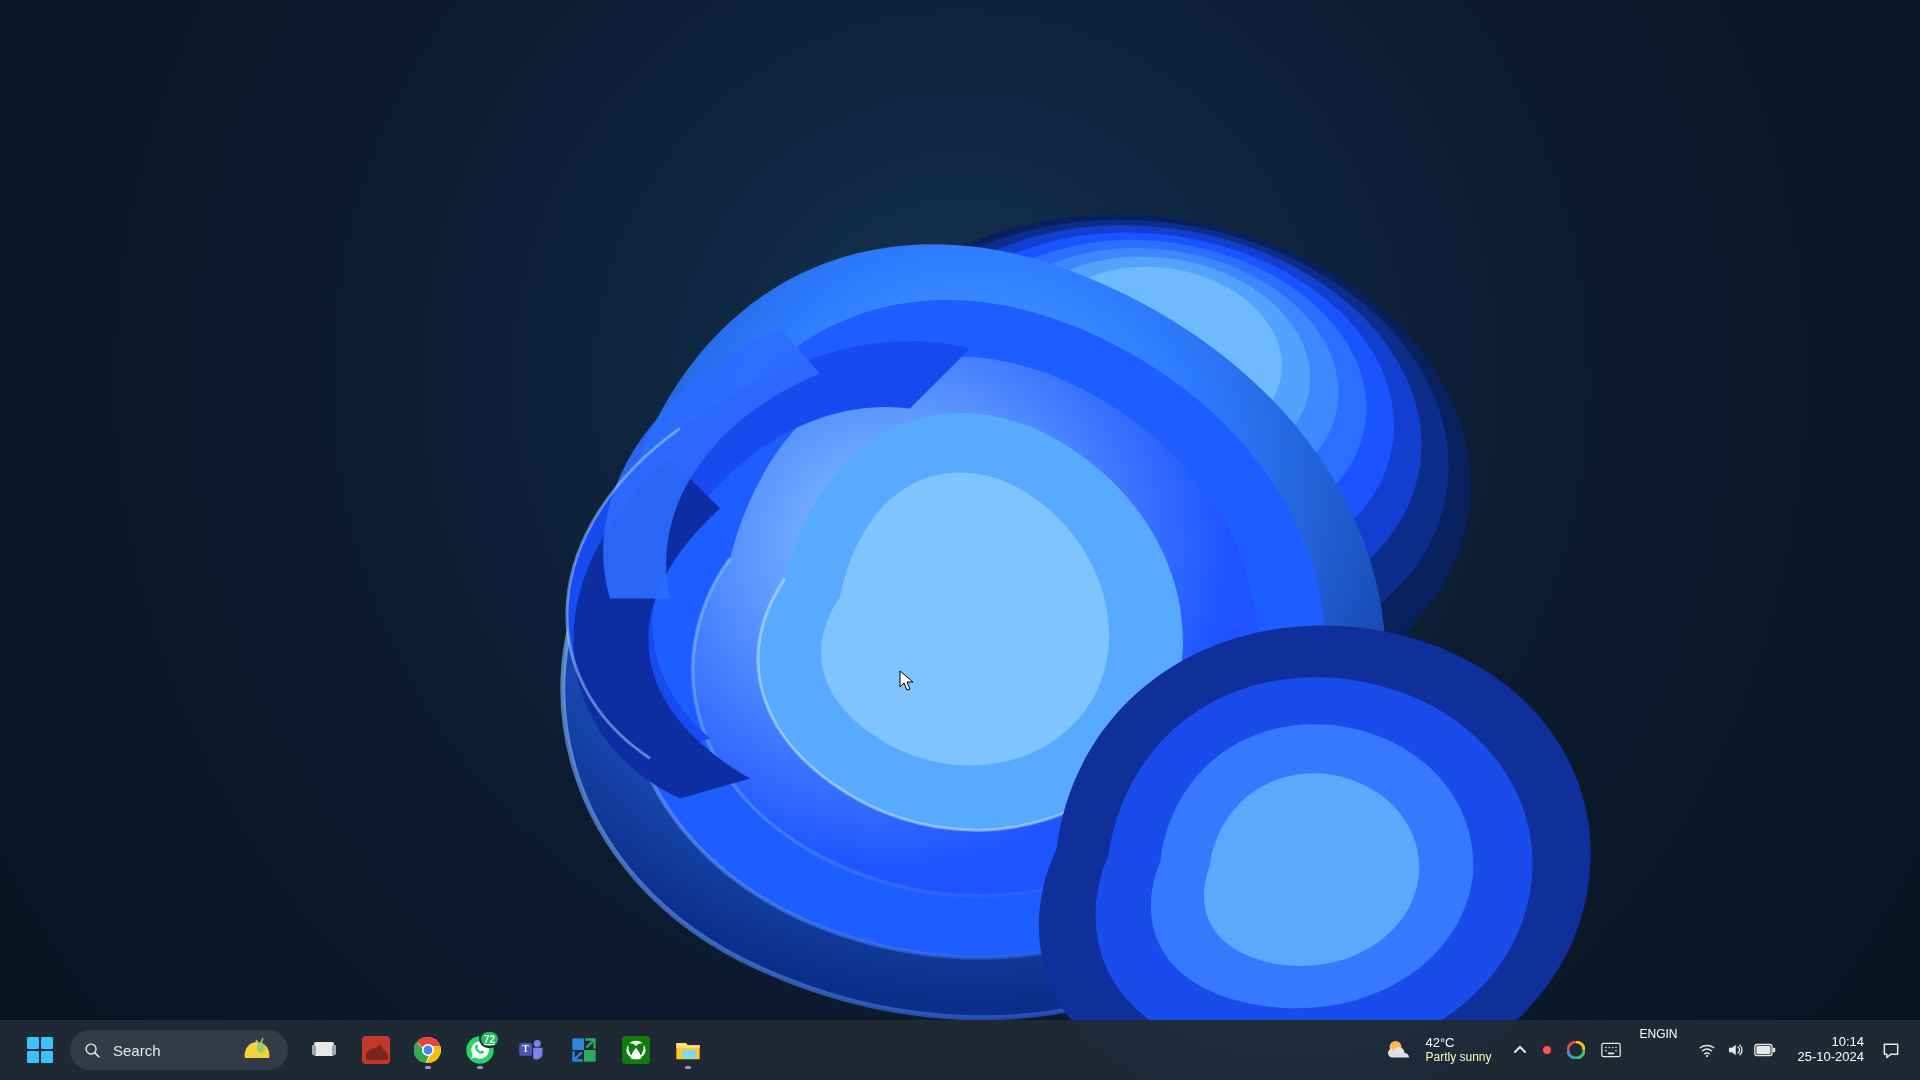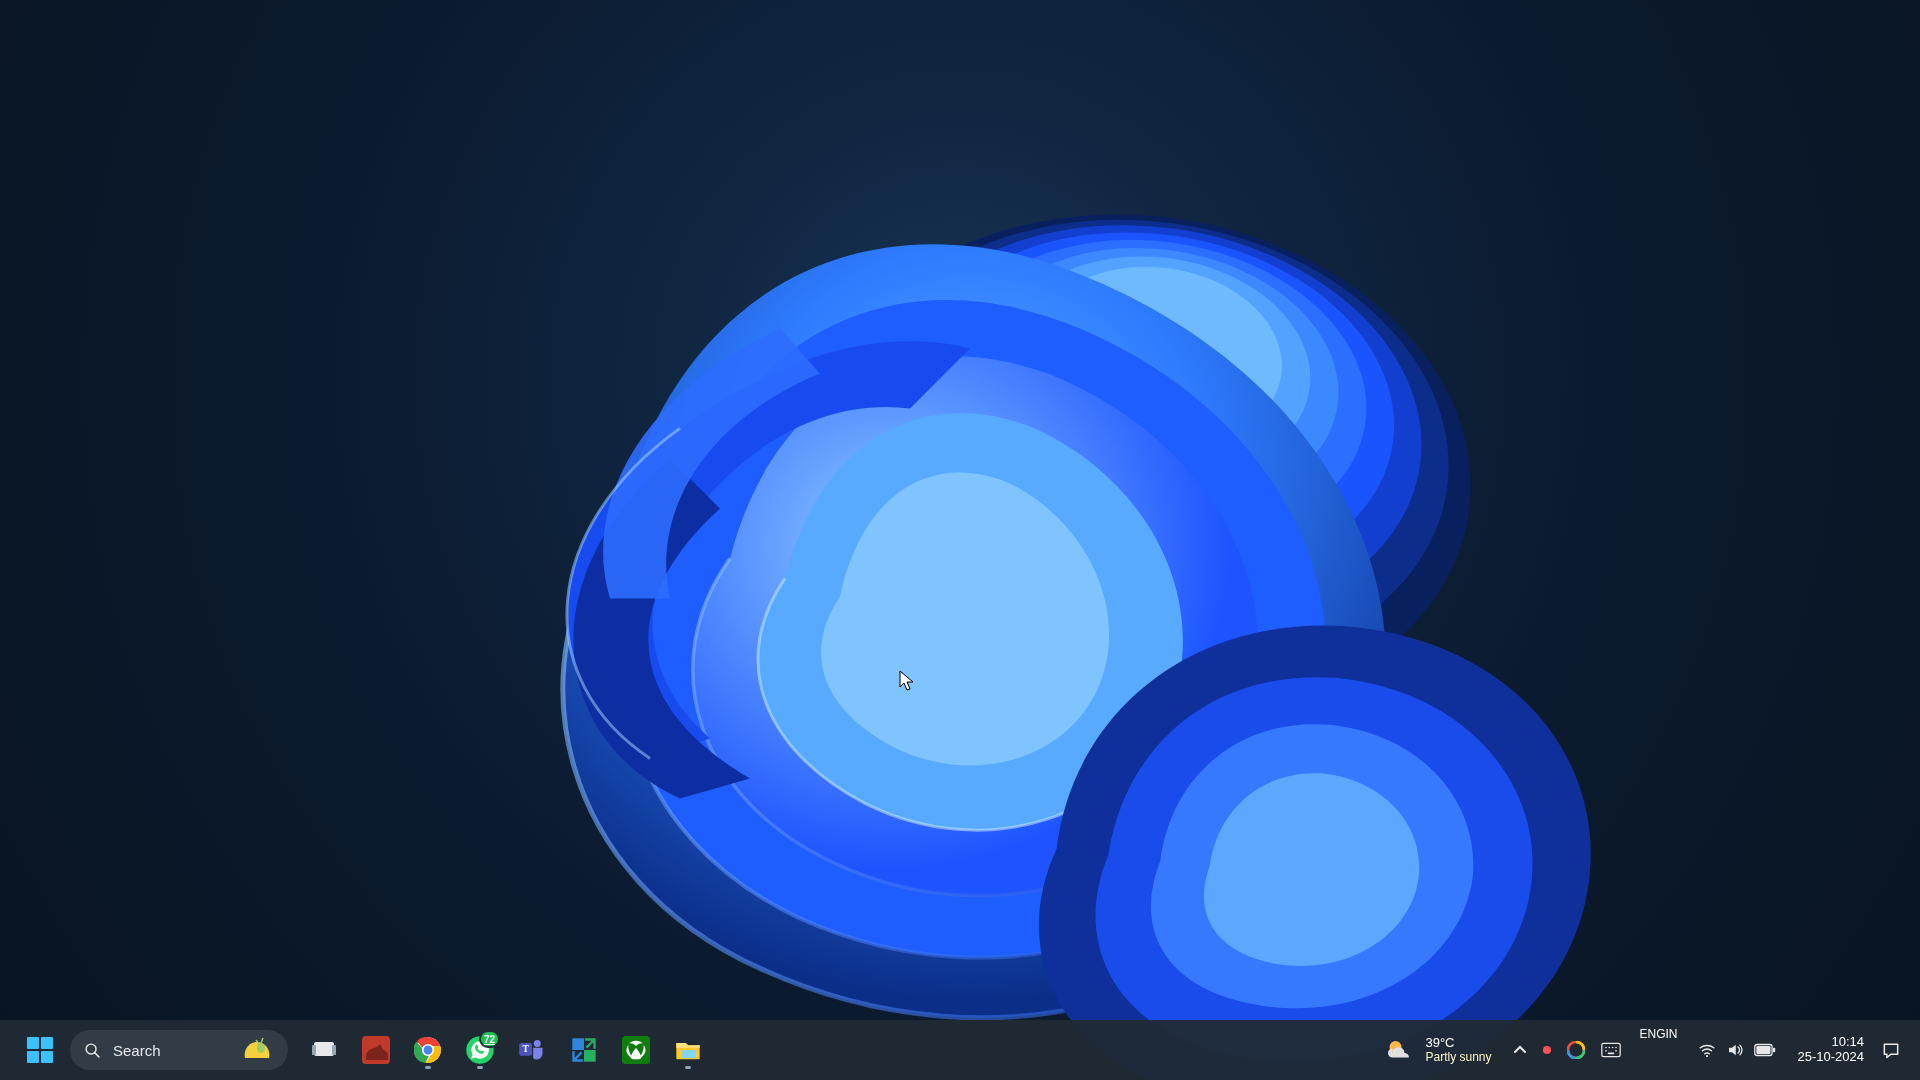--- a/index.html
+++ b/index.html
@@ -226,21 +226,21 @@
   <div class="spacer"></div>
 
   <div class="tray">
 
     <div class="weather">
       <svg width="30" height="28" viewBox="0 0 40 36">
           <circle cx="14" cy="14" r="8" fill="#ffb74d"></circle>
           <path d="M10 22a8 8 0 0 1 16 0 6 6 0 0 1 6 6H10a6 6 0 0 1 0-12" fill="#e0e0e0"></path>
         </svg>
       <div class="txt">
-        <span class="temp">39°C</span>
+        <span class="temp">42°C</span>
         <span class="cond">Partly sunny</span>
       </div>
     </div>
 
     <div class="tray-item">
       <svg width="14" height="14" viewBox="0 0 14 14">
           <path d="M2 9 L7 4 L12 9" fill="none" stroke="#e8e8e8" stroke-width="2" stroke-linecap="round"></path>
         </svg>
     </div>
 

